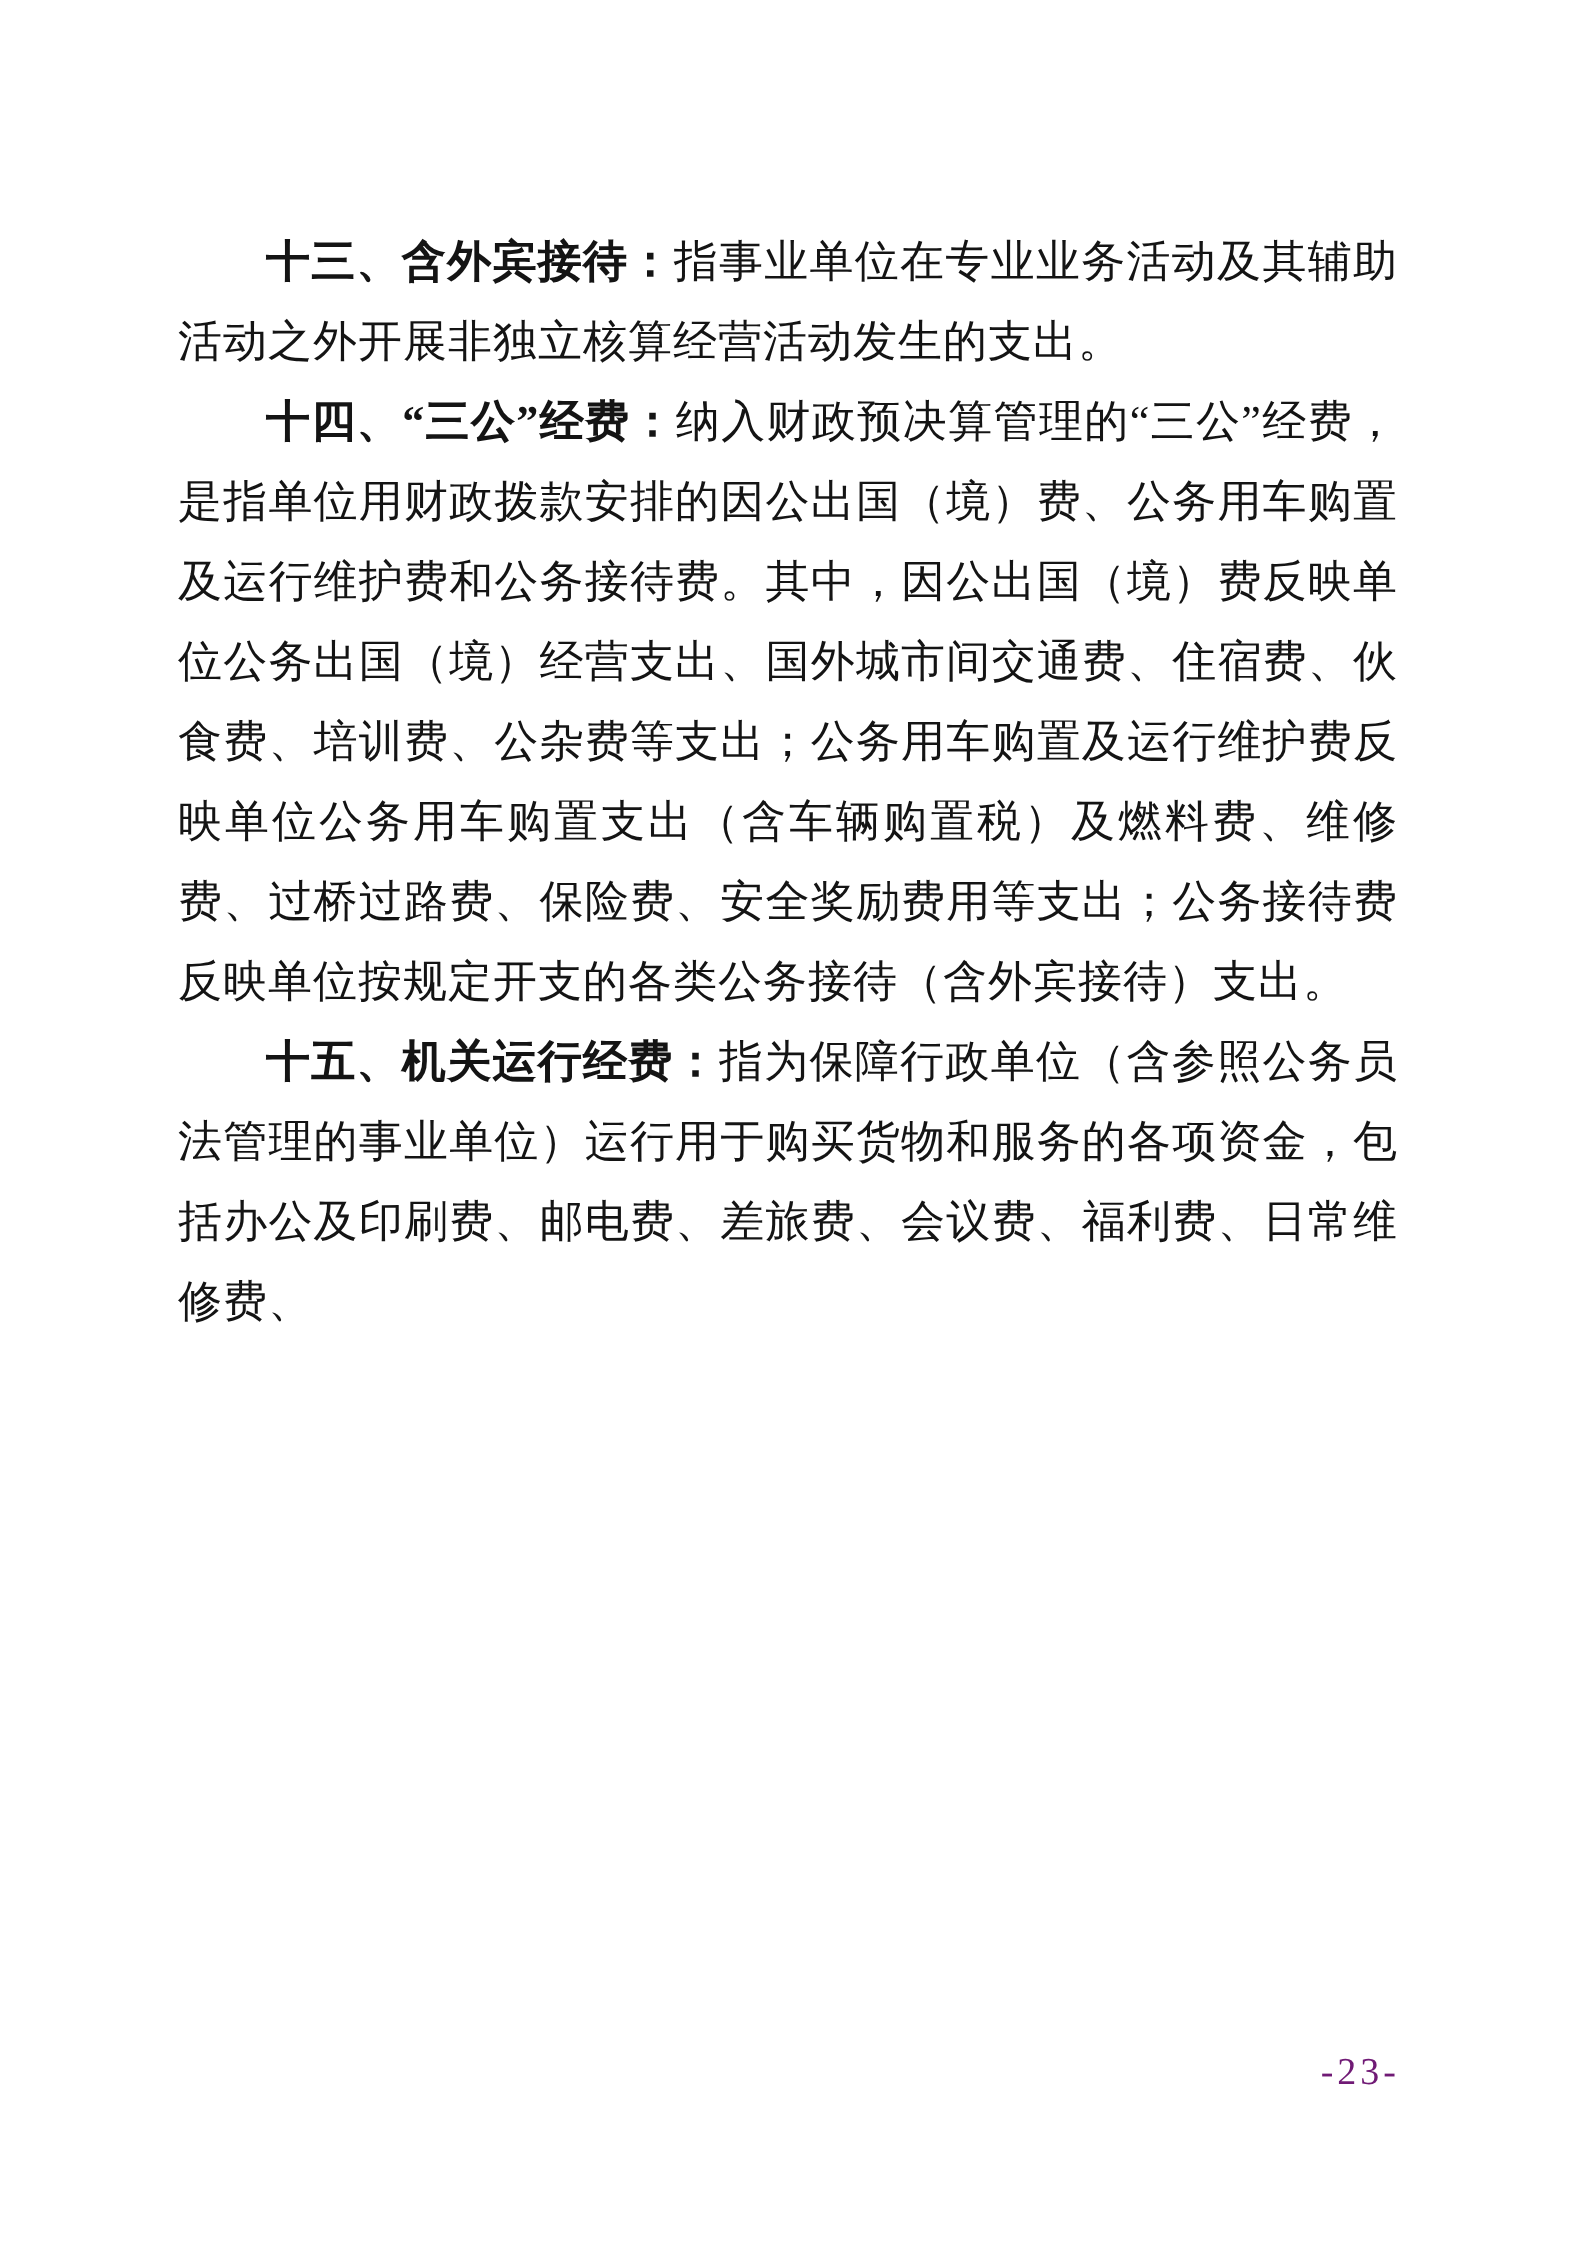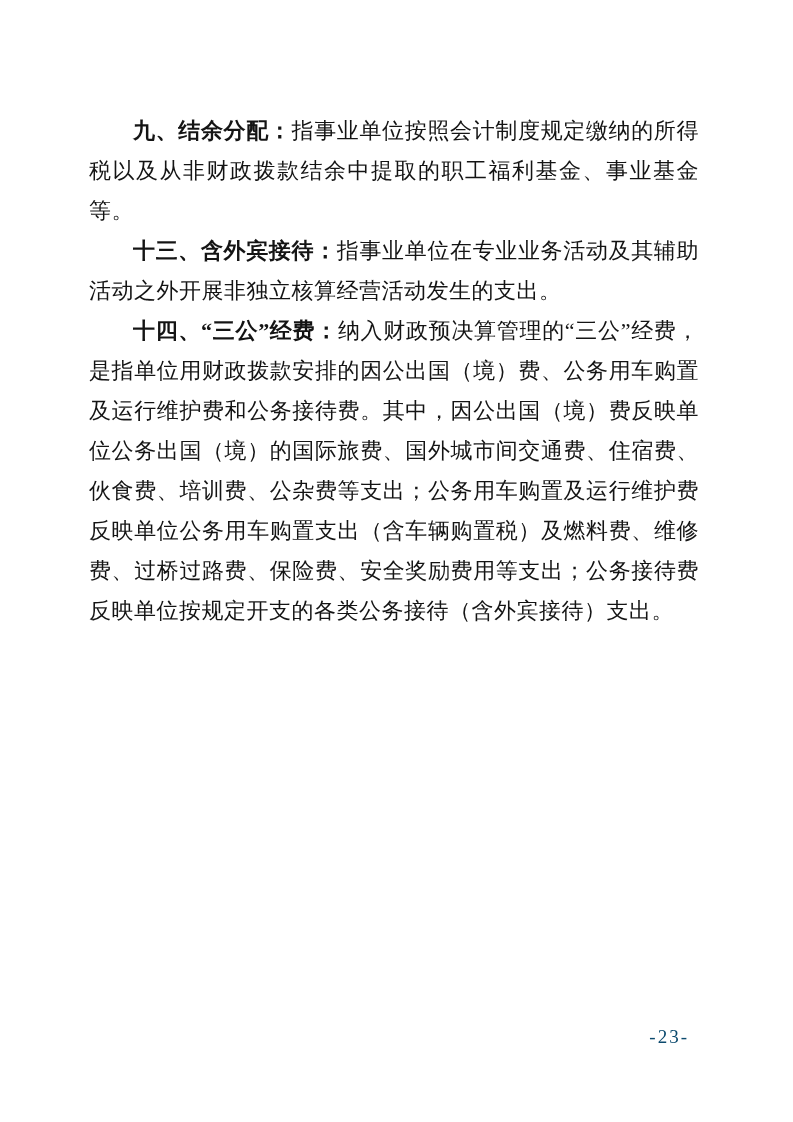--- a/index.html
+++ b/index.html
@@ -36,38 +36,38 @@
   }
   .para .h {
     font-weight: 700;
   }
   .para .b {
     font-weight: 400;
   }
   .page-number {
     position: absolute;
     top: 1026px;
-    right: 104px;
+    right: 93px;
     font-size: 19px;
     letter-spacing: 2px;
-    color: #0c4a6e;
+    color: #701a75;
   }
 </style>
 </head>
 <body>
 
 <div class="page">
   <div class="content">
 
-    <p class="para"><span class="h">九、结余分配：</span><span class="b">指事业单位按照会计制度规定缴纳的所得税以及从非财政拨款结余中提取的职工福利基金、事业基金等。</span></p>
 
 
 
 
     <p class="para"><span class="h">十三、含外宾接待：</span><span class="b">指事业单位在专业业务活动及其辅助活动之外开展非独立核算经营活动发生的支出。</span></p>
 
-    <p class="para"><span class="h">十四、“三公”经费：</span><span class="b">纳入财政预决算管理的“三公”经费，是指单位用财政拨款安排的因公出国（境）费、公务用车购置及运行维护费和公务接待费。其中，因公出国（境）费反映单位公务出国（境）的国际旅费、国外城市间交通费、住宿费、伙食费、培训费、公杂费等支出；公务用车购置及运行维护费反映单位公务用车购置支出（含车辆购置税）及燃料费、维修费、过桥过路费、保险费、安全奖励费用等支出；公务接待费反映单位按规定开支的各类公务接待（含外宾接待）支出。</span></p>
+    <p class="para"><span class="h">十四、“三公”经费：</span><span class="b">纳入财政预决算管理的“三公”经费，是指单位用财政拨款安排的因公出国（境）费、公务用车购置及运行维护费和公务接待费。其中，因公出国（境）费反映单位公务出国（境）经营支出、国外城市间交通费、住宿费、伙食费、培训费、公杂费等支出；公务用车购置及运行维护费反映单位公务用车购置支出（含车辆购置税）及燃料费、维修费、过桥过路费、保险费、安全奖励费用等支出；公务接待费反映单位按规定开支的各类公务接待（含外宾接待）支出。</span></p>
 
+    <p class="para"><span class="h">十五、机关运行经费：</span><span class="b">指为保障行政单位（含参照公务员法管理的事业单位）运行用于购买货物和服务的各项资金，包括办公及印刷费、邮电费、差旅费、会议费、福利费、日常维修费、</span></p>
 
   </div>
 
   <div class="page-number">-23-</div>
 </div>
 
 </body></html>

